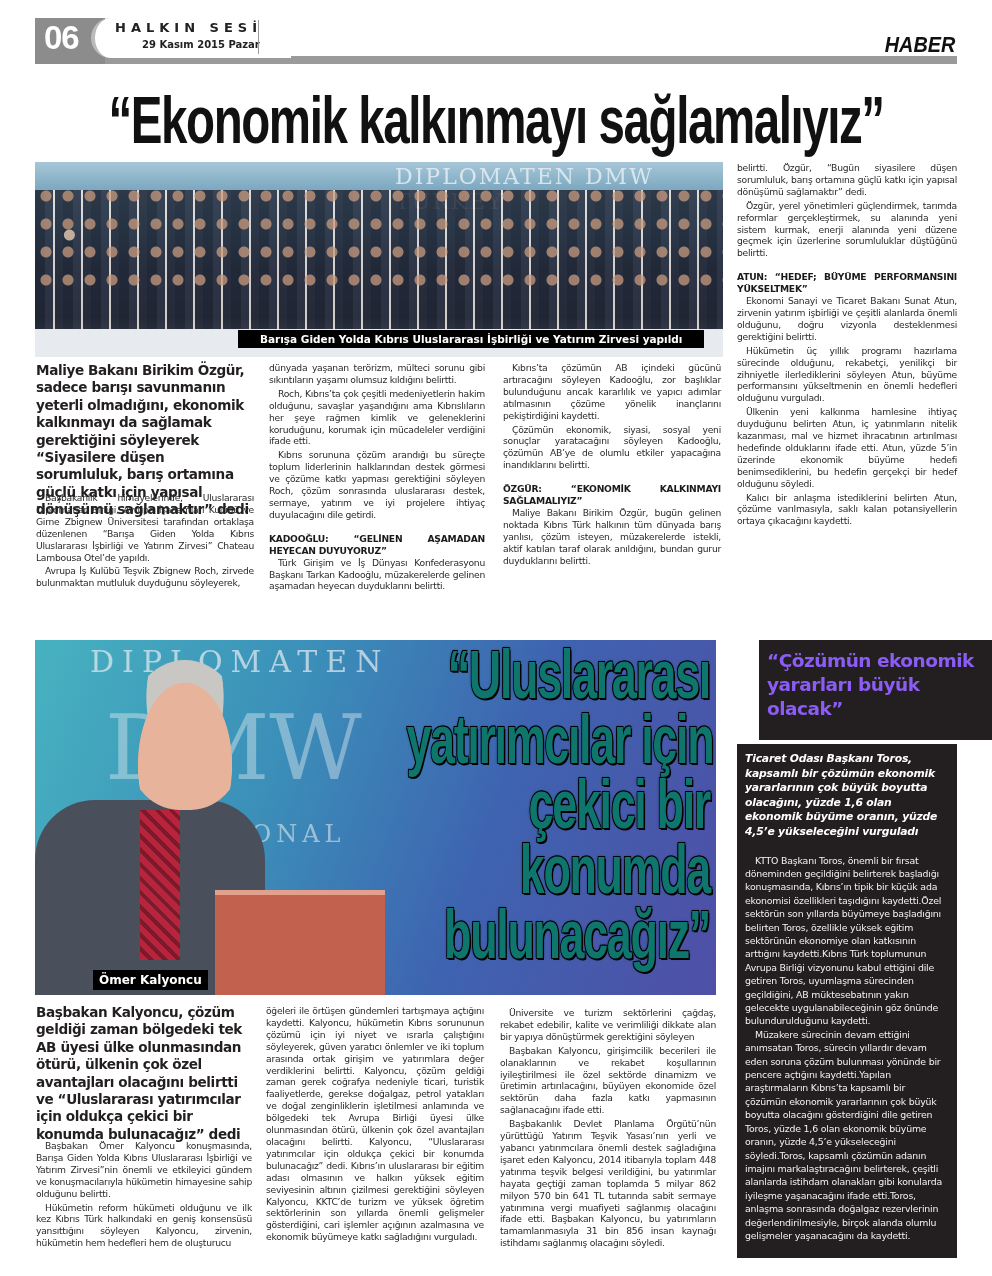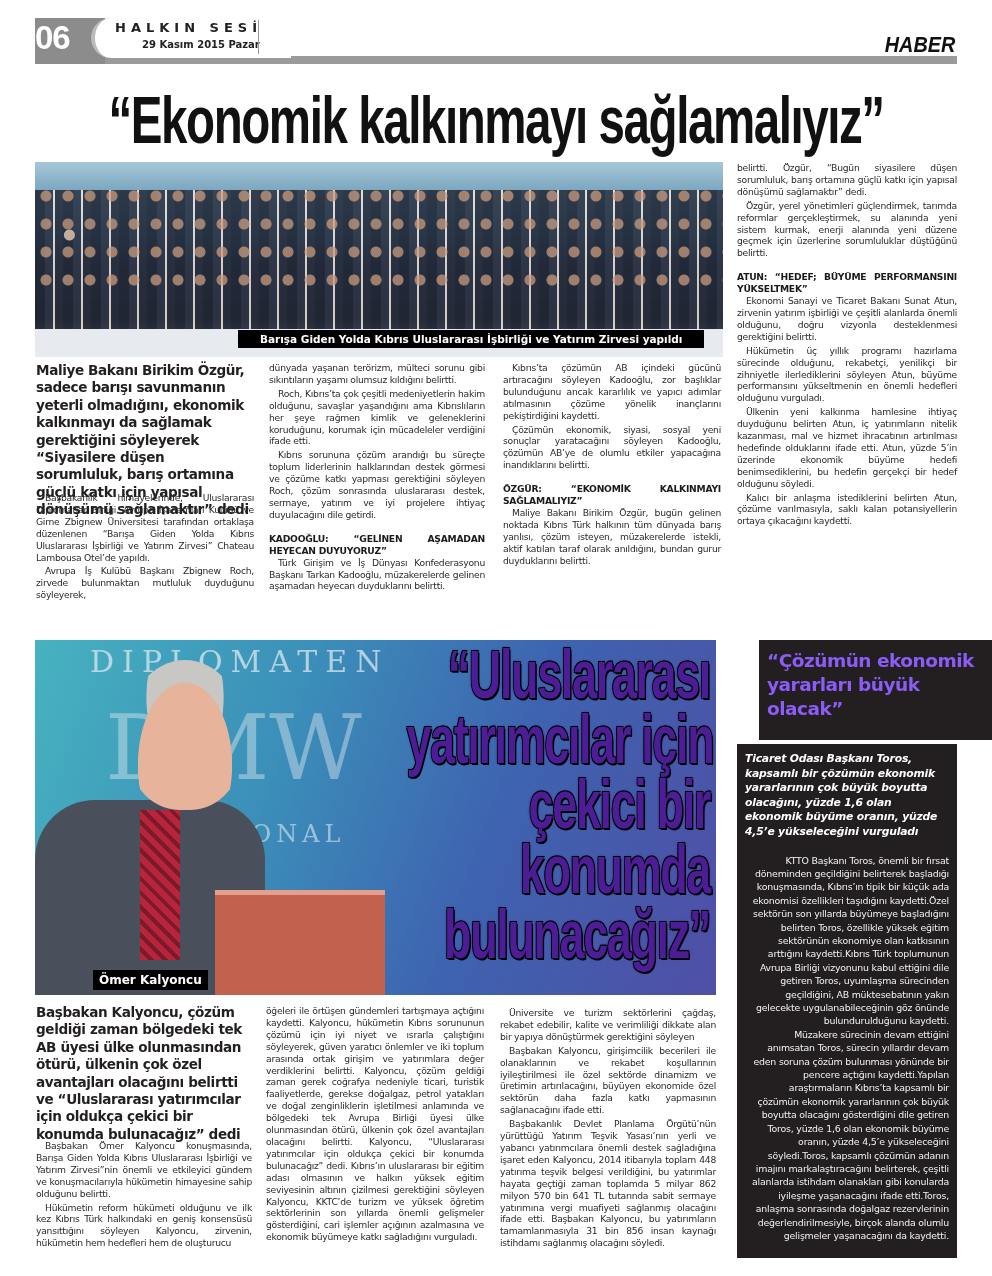--- a/index.html
+++ b/index.html
@@ -4,21 +4,21 @@
 <style>
   * { box-sizing: border-box; margin: 0; padding: 0; }
   html, body { width: 992px; height: 1276px; background: #ffffff; overflow: hidden; }
   body { position: relative; font-family: "DejaVu Sans", sans-serif; color: #231f20; }
 
   
   .mast { position: absolute; left: 35px; top: 18px; width: 922px; height: 46px; }
   .mast-bar { position: absolute; left: 0; right: 0; top: 38px; height: 8px; background: #9a9a9a; }
   .page-num { position: absolute; left: 0; top: 0; width: 70px; height: 46px; background: #8c8c8c;
               color: #fff; font-family: "Liberation Sans", sans-serif; font-weight: bold; font-size: 33px;
-              line-height: 40px; padding-left: 0; letter-spacing: -1px; }
+              line-height: 40px; padding-left: 9px; letter-spacing: -1px; }
   .page-num-tab { position: absolute; left: 56px; top: 0; width: 200px; height: 40px; background: #fff;
                   border-radius: 22px 0 0 22px; border-left: 4px solid #bbbbbb; }
   .paper-name { position: absolute; left: 80px; top: 2px; font-family: "DejaVu Sans", sans-serif; font-weight: bold;
                 font-size: 13px; letter-spacing: 5px; color: #222; }
   .paper-date { position: absolute; left: 107px; top: 21px; font-family: "DejaVu Sans", sans-serif; font-weight: bold;
                 font-size: 10px; color: #222; }
   .mast-sep { position: absolute; left: 223px; top: 2px; width: 1px; height: 34px; background: #999; }
   .section { position: absolute; right: 2px; top: 14px; font-family: "Liberation Sans", sans-serif; font-weight: bold;
              font-style: italic; font-size: 22px; transform: scaleX(0.9); transform-origin: right; color: #111; }
 
@@ -49,70 +49,71 @@
   .p2-logo3 { position: absolute; left: 160px; top: 180px; color: #dbe8ef; font-family: "DejaVu Serif", serif; font-size: 24px; letter-spacing: 5px; opacity: 0.6; }
   .man { position: absolute; left: 0; top: 20px; width: 230px; height: 335px; }
   .man-head { position: absolute; left: 90px; top: 0; width: 120px; height: 150px; border-radius: 50% 50% 45% 45%;
               background: radial-gradient(ellipse at 50% 70%, #e7b39a 0 55%, transparent 56%), radial-gradient(ellipse at 50% 25%, #c9c7c3 0 45%, transparent 46%); }
   .man-body { position: absolute; left: 0; top: 140px; width: 230px; height: 200px; background: #4a4f5c; border-radius: 60px 60px 0 0; }
   .man-tie { position: absolute; left: 105px; top: 150px; width: 40px; height: 150px; background: repeating-linear-gradient(45deg, #b8243c 0 6px, #7c1a2b 6px 10px); }
   .podium { position: absolute; left: 180px; top: 255px; width: 170px; height: 100px; background: #c1614e; }
   .podium-top { position: absolute; left: 180px; top: 250px; width: 170px; height: 10px; background: #e2a08d; }
   .photo2-cap { position: absolute; left: 93px; top: 970px; background: #000; color: #fff; font-weight: bold;
                 font-size: 12px; padding: 3px 6px; white-space: nowrap; }
-  .quote2 { position: absolute; left: 250px; top: 642px; width: 460px; text-align: right; color: #4c1d95;
+  .quote2 { position: absolute; left: 250px; top: 642px; width: 460px; text-align: right; color: #0f766e;
             font-family: "Liberation Sans", sans-serif; font-weight: bold; font-size: 68px; line-height: 65px;
             letter-spacing: -2px; text-shadow: 0 0 3px #000, 2px 2px 0 #000, -1px -1px 0 #000, 1px -1px 0 #000, -1px 1px 0 #000; }
   .quote2 span { display: block; transform: scaleX(0.66); transform-origin: right; white-space: nowrap; }
 
   
   .col { position: absolute; font-family: "DejaVu Sans", sans-serif; font-size: 9.2px; line-height: 11.9px;
          text-align: justify; color: #2a2a2a; letter-spacing: -0.25px; }
   .col p { text-indent: 9px; margin-bottom: 2px; }
   .col h4 { font-size: 9.2px; font-weight: bold; margin-top: 12px; margin-bottom: 0; color: #1a1a1a; text-indent: 0; }
   .lead { position: absolute; font-family: "DejaVu Sans", sans-serif; font-weight: bold; font-size: 13.6px;
           line-height: 17.4px; color: #231f20; letter-spacing: -0.4px; }
 
   
   .side-title { position: absolute; left: 737px; top: 640px; width: 247px; height: 100px; background: #231f20; color: #8b5cf6;
                 font-family: "DejaVu Sans", sans-serif; font-weight: bold; font-size: 18.5px; line-height: 24px;
                 padding: 9px 8px; letter-spacing: -0.5px; margin-left: 22px; }
   .side-box { position: absolute; left: 737px; top: 744px; width: 220px; height: 514px; background: #231f20; color: #fff;
               padding: 8px 8px; }
   .side-lead { font-weight: bold; font-size: 10.8px; line-height: 14.6px; margin-bottom: 14px; letter-spacing: -0.2px; font-style: italic; }
   .side-body { font-size: 9.4px; line-height: 13.4px; color: #f2f2f2; letter-spacing: -0.2px; }
-  .side-body p { text-indent: 10px; text-align: right; }
+  .side-body p { text-indent: 10px; }
 </style>
 </head>
 <body>
 
 <header class="mast">
   <div class="mast-bar"></div>
   <div class="page-num">06</div>
   <div class="page-num-tab"></div>
   <div class="paper-name">HALKIN SESİ</div>
   <div class="paper-date">29 Kasım 2015 Pazar</div>
   <div class="mast-sep"></div>
   <div class="section">HABER</div>
 </header>
 
 <h1 class="headline">“Ekonomik kalkınmayı sağlamalıyız”</h1>
 
 <div class="photo1">
+  <div class="banner-logo">DIPLOMATEN DMW TURKEY</div>
   <div class="crowd"></div>
   <div class="heads"></div>
   <div class="table-strip"></div>
   <div class="photo1-cap">Barışa Giden Yolda Kıbrıs Uluslararası İşbirliği ve Yatırım Zirvesi yapıldı</div>
 </div>
 
 <div class="lead" style="left:36px; top:362px; width:218px;">Maliye Bakanı Birikim Özgür, sadece barışı savunmanın yeterli olmadığını, ekonomik kalkınmayı da sağlamak gerektiğini söyleyerek “Siyasilere düşen sorumluluk, barış ortamına güçlü katkı için yapısal dönüşümü sağlamaktır” dedi</div>
 
 <div class="col" style="left:36px; top:492px; width:218px;">
   <p>Başbakanlık himayelerinde, Uluslararası Diplomatlar Birliği, Avrupa İşadamları Kulübü ve Girne Zbignew Üniversitesi tarafından ortaklaşa düzenlenen “Barışa Giden Yolda Kıbrıs Uluslararası İşbirliği ve Yatırım Zirvesi” Chateau Lambousa Otel’de yapıldı.</p>
-  <p>Avrupa İş Kulübü Başkanı Zbignew Roch, zirvede bulunmaktan mutluluk duyduğunu söyleyerek,</p>
+  <p>Avrupa İş Kulübü Teşvik Zbignew Roch, zirvede bulunmaktan mutluluk duyduğunu söyleyerek,</p>
 </div>
 
 <div class="col" style="left:269px; top:362px; width:216px;">
   <p style="text-indent:0">dünyada yaşanan terörizm, mülteci sorunu gibi sıkıntıların yaşamı olumsuz kıldığını belirtti.</p>
   <p>Roch, Kıbrıs’ta çok çeşitli medeniyetlerin hakim olduğunu, savaşlar yaşandığını ama Kıbrıslıların her şeye rağmen kimlik ve geleneklerini koruduğunu, korumak için mücadeleler verdiğini ifade etti.</p>
   <p>Kıbrıs sorununa çözüm arandığı bu süreçte toplum liderlerinin halklarından destek görmesi ve çözüme katkı yapması gerektiğini söyleyen Roch, çözüm sonrasında uluslararası destek, sermaye, yatırım ve iyi projelere ihtiyaç duyulacağını dile getirdi.</p>
   <h4>KADOOĞLU: “GELİNEN AŞAMADAN HEYECAN DUYUYORUZ”</h4>
   <p>Türk Girişim ve İş Dünyası Konfederasyonu Başkanı Tarkan Kadooğlu, müzakerelerde gelinen aşamadan heyecan duyduklarını belirtti.</p>
 </div>
 

